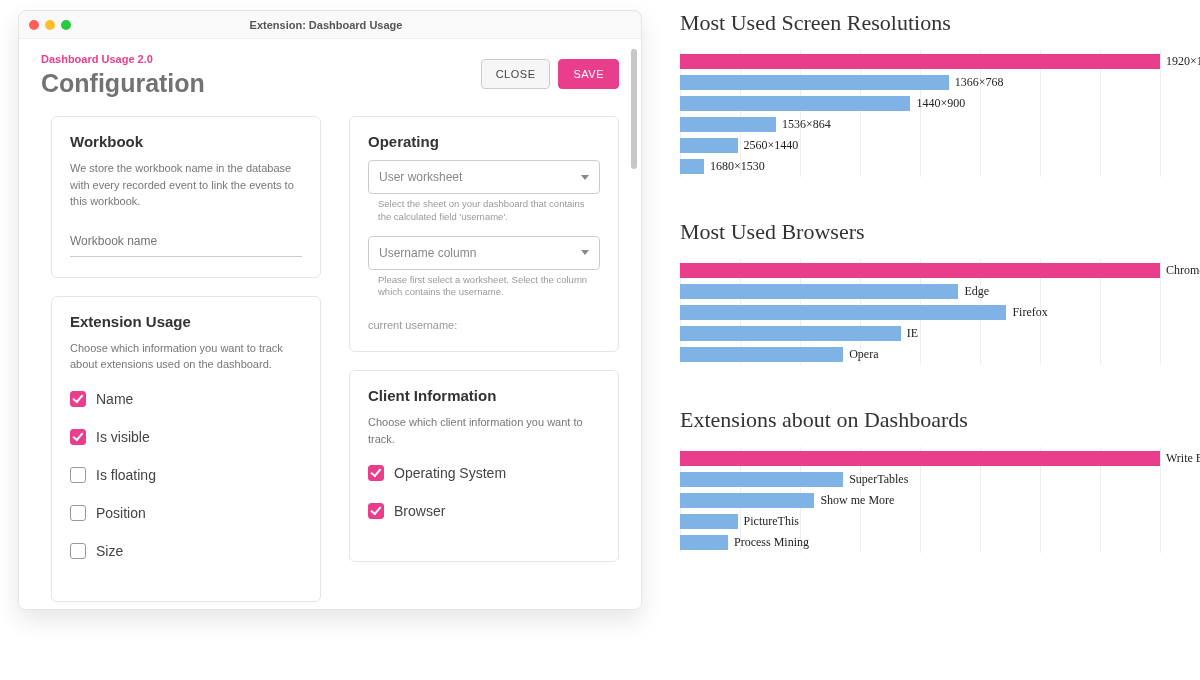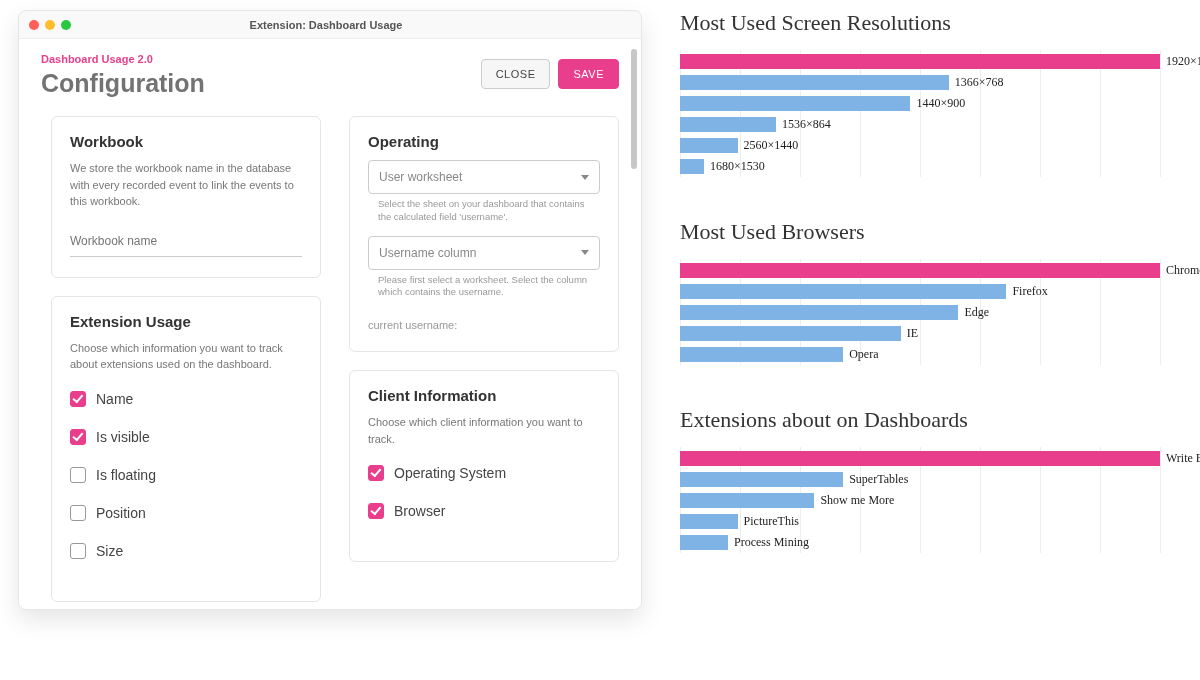--- a/index.html
+++ b/index.html
@@ -281,26 +281,26 @@
         <div class="grid-line" style="left: 50%;"></div>
         <div class="grid-line" style="left: 62.5%;"></div>
         <div class="grid-line" style="left: 75%;"></div>
         <div class="grid-line" style="left: 87.5%;"></div>
         <div class="grid-line" style="left: 100%;"></div>
         <div class="bar-row">
           <div class="bar accent" style="width: 100%;"></div>
           <span class="bar-label">Chrome</span>
         </div>
         <div class="bar-row">
+          <div class="bar" style="width: 58%;"></div>
+          <span class="bar-label">Edge</span>
+        </div>
+        <div class="bar-row">
           <div class="bar" style="width: 68%;"></div>
           <span class="bar-label">Firefox</span>
-        </div>
-        <div class="bar-row">
-          <div class="bar" style="width: 58%;"></div>
-          <span class="bar-label">Edge</span>
         </div>
         <div class="bar-row">
           <div class="bar" style="width: 46%;"></div>
           <span class="bar-label">IE</span>
         </div>
         <div class="bar-row">
           <div class="bar" style="width: 34%;"></div>
           <span class="bar-label">Opera</span>
         </div>
       </div>

